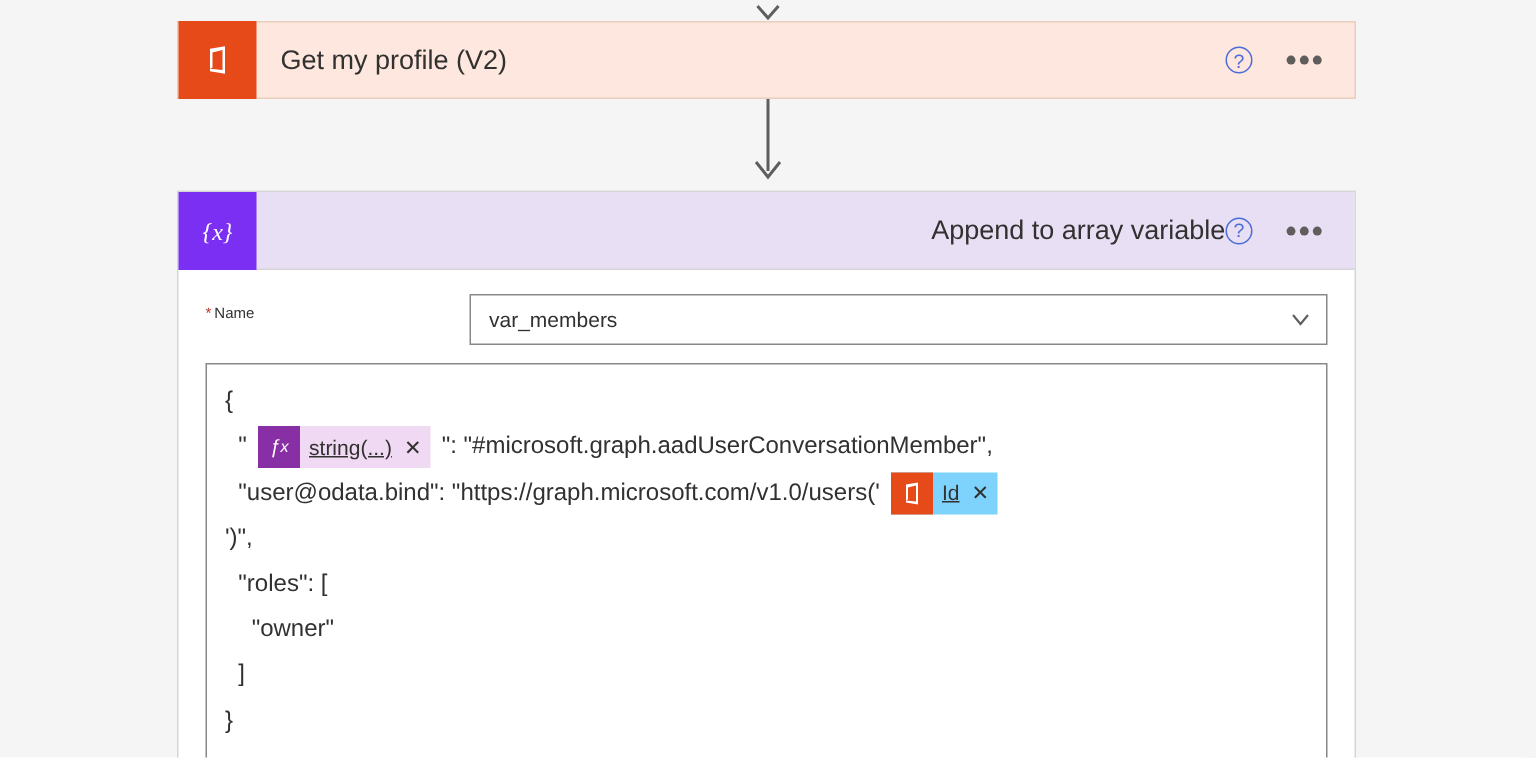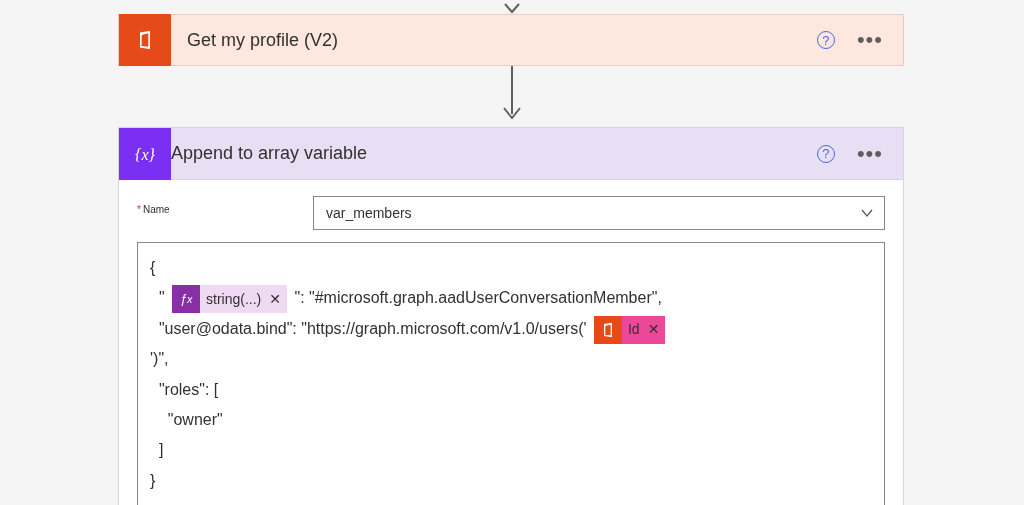--- a/index.html
+++ b/index.html
@@ -88,20 +88,21 @@
   .card2-header .icon-box {
     width: 52px; height: 52px;
     background: #7b2ff2;
     display:flex;align-items:center;justify-content:center;
     flex-shrink: 0;
   }
   .card2-header .title {
     flex: 1;
     padding-left: 0;
     font-size: 18px;
+    text-align: right;
   }
 
   .card2-body {
     padding: 16px 18px 18px 18px;
   }
   .field-row {
     display: flex;
     align-items: flex-start;
     margin-bottom: 12px;
   }
@@ -135,34 +136,34 @@
     font-size: 16px;
     line-height: 1.9;
     font-family: "Segoe UI", sans-serif;
     min-height: 250px;
   }
 
   .token {
     display: inline-flex;
     align-items: center;
     vertical-align: middle;
-    background: #ec4899;
+    background: #7dd3fc;
     height: 28px;
     padding-right: 6px;
     margin: 0 3px;
     font-size: 14px;
   }
   .token .tkicon {
     width: 28px; height: 28px;
     display:flex;align-items:center;justify-content:center;
     margin-right: 6px;
   }
   .token .tkicon.fx { background:#882fa6; color:#fff; font-style: italic; font-size: 13px; }
   .token .tkicon.o365 { background:#e64a19; }
-  .token .tkname { margin-right: 4px; }
+  .token .tkname { margin-right: 4px; text-decoration: underline; }
   .token.fx-token { background:#f0d9f2; }
   .token .tk-x {
     font-size: 14px;
     margin-left: 4px;
     cursor: pointer;
     color:#323130;
   }
 
   .office-glyph { width:20px;height:20px; }
   .brace-glyph { width:24px;height:24px; }

